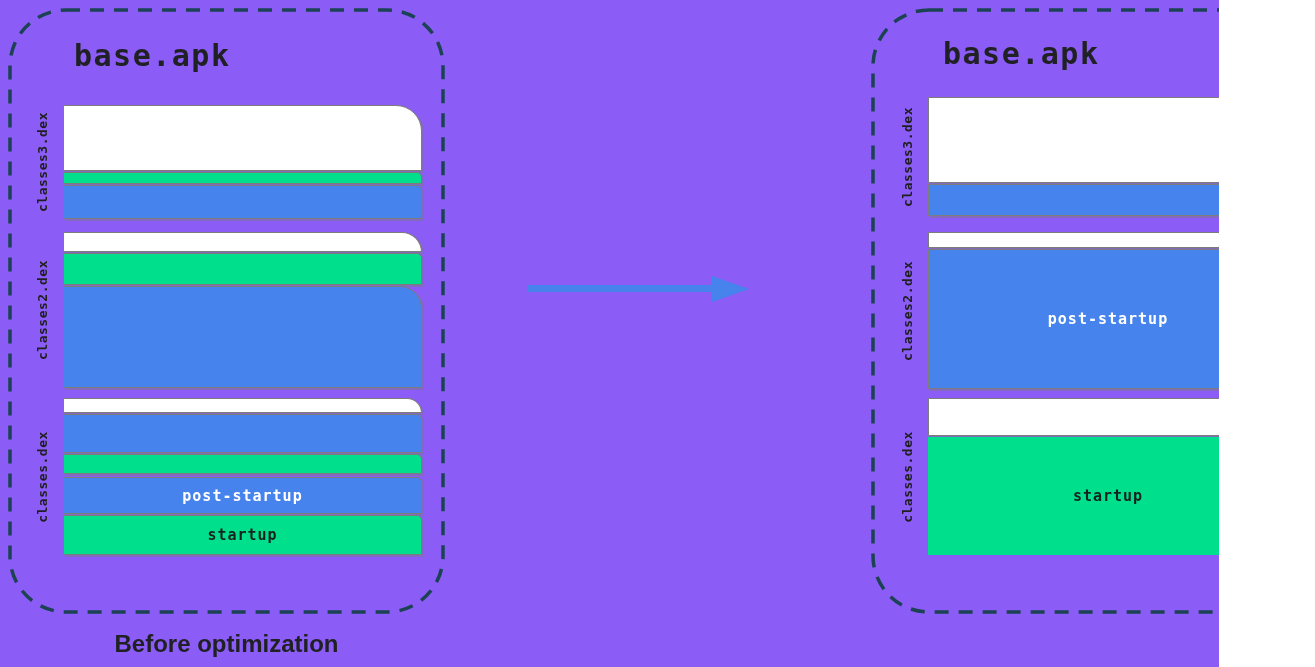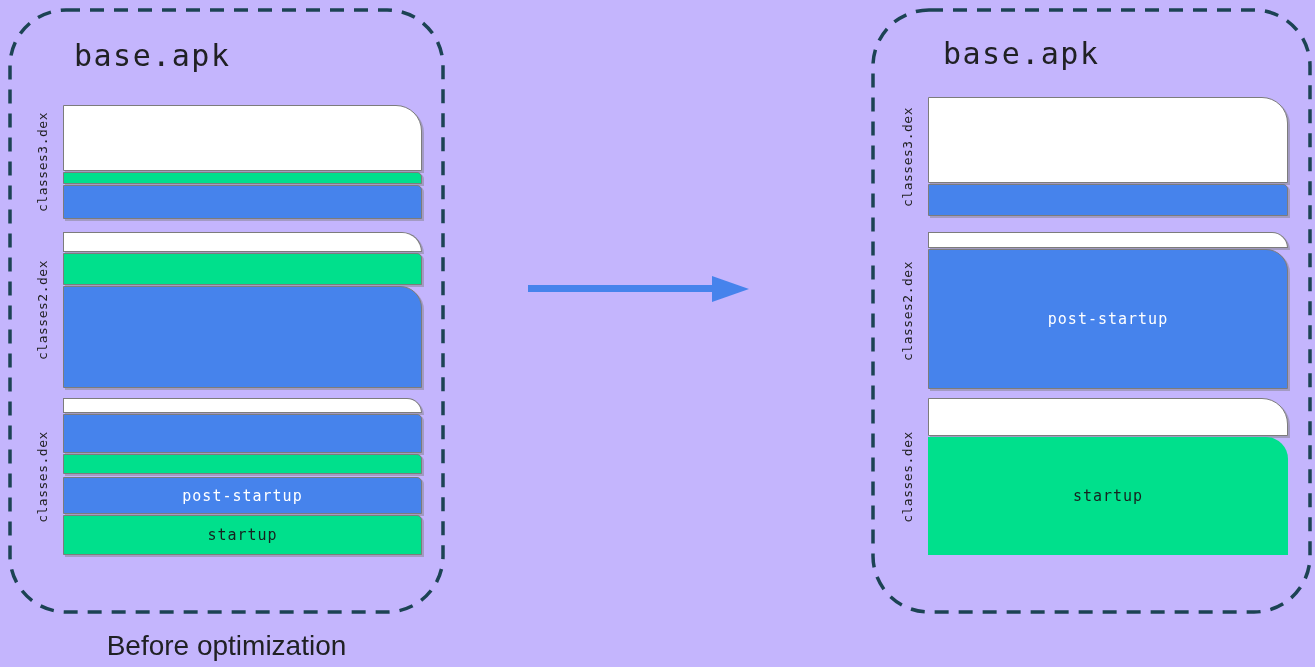--- a/index.html
+++ b/index.html
@@ -1,18 +1,18 @@
 <!DOCTYPE html>
 <html style="--blue: #4683ec; --green: #00e08c; --arrow: #4683ec; --dash: #1c4354; --outline: #7c7c7c; --text: #202124;"><head>
 <meta charset="utf-8">
 <style>
   html,body{margin:0;padding:0;background:#ffffff;}
   #canvas{
-    position:relative;width:1315px;height:667px;background:#c4b5fd;overflow:hidden;
-    font-family:"DejaVu Sans Mono","Liberation Mono",monospace;color:var(--text,#202124);
+    position:relative;width:1219px;height:667px;background:#8b5cf6;overflow:hidden;
+    font-family:"DejaVu Sans Mono","Liberation Mono",monospace;color:var(--text,#202124);font-weight:bold;
   }
   .panel{position:absolute;top:8px;height:606px;}
   #panel-before{left:8px;width:437px;}
   #panel-after{left:871px;width:441px;}
   .dash-svg{position:absolute;left:0;top:0;}
   .apk-title{position:absolute;font-size:30px;letter-spacing:1.5px;color:var(--text,#202124);}
   #panel-before .apk-title{left:66px;top:30px;}
   #panel-after .apk-title{left:72px;top:28px;}
 
   .file{position:absolute;}
@@ -32,21 +32,21 @@
   .seg-label{font-size:15px;letter-spacing:1px;}
   .seg-label.light{color:#ffffff;}
   .seg-label.dark{color:#16221f;}
   .file-label{
     position:absolute;left:-21px;top:50%;
     transform:translate(-50%,-50%) rotate(-90deg);
     font-size:13px;color:#1f1f1f;white-space:nowrap;letter-spacing:0.5px;
   }
   .caption{
     position:absolute;top:630px;text-align:center;
-    font-family:"Liberation Sans",sans-serif;font-size:28px;color:#202124;
+    font-family:"Liberation Sans",sans-serif;font-size:24px;color:#202124;
   }
   #caption-before{left:8px;width:437px;}
   #caption-after{left:871px;width:441px;}
   .arrow{position:absolute;left:527px;top:272px;}
 </style>
 </head>
 <body>
 
 <div id="canvas">
 

